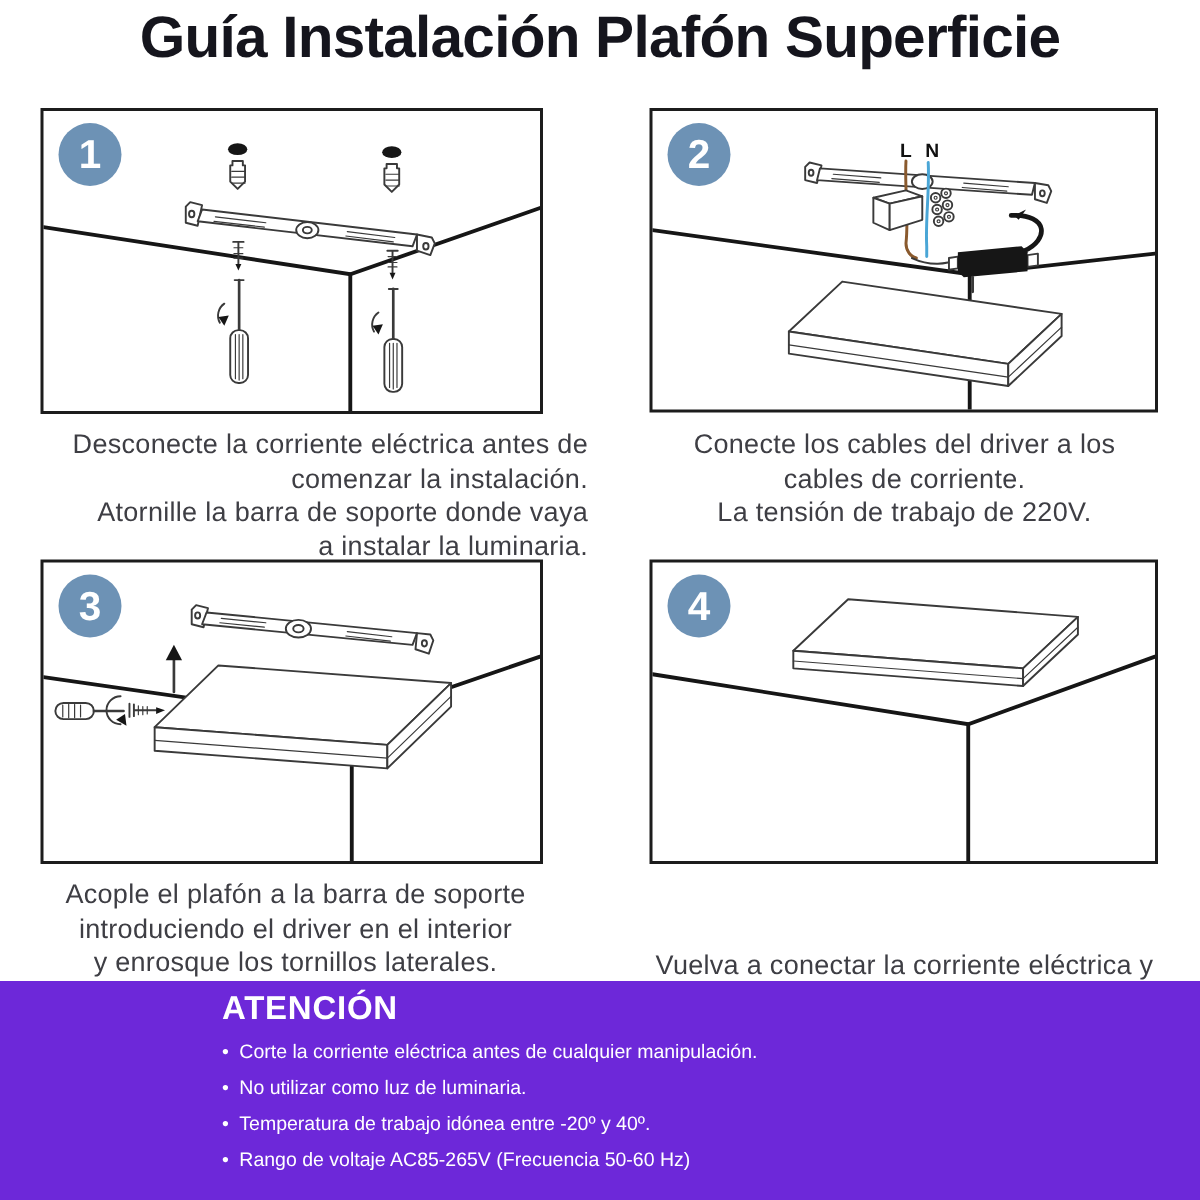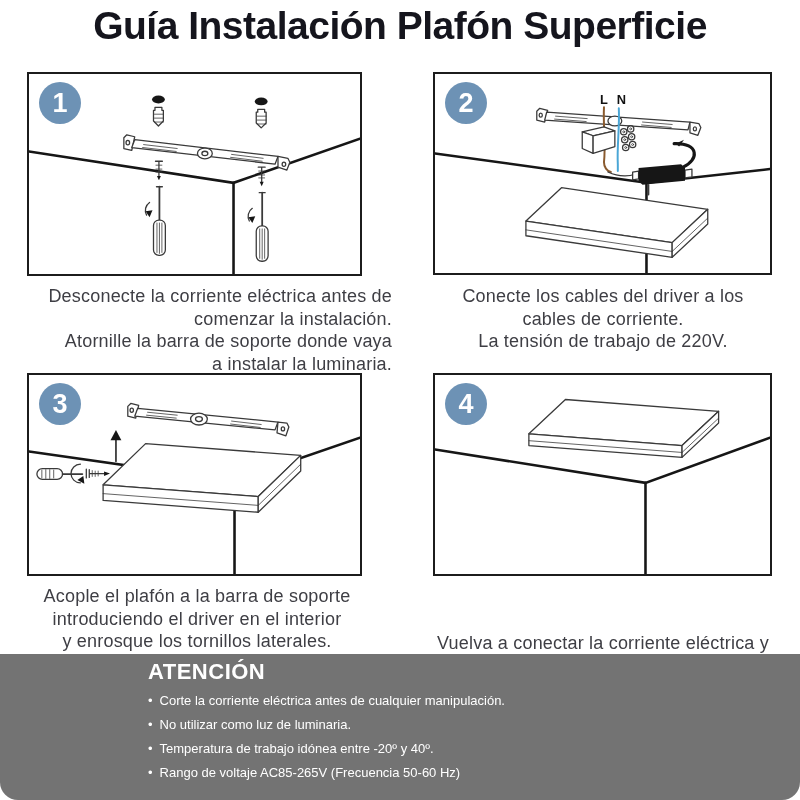--- a/index.html
+++ b/index.html
@@ -1,27 +1,27 @@
 <!DOCTYPE html>
 <html><head>
 <meta charset="utf-8">
 <style>
   html,body{margin:0;padding:0;background:#fff;}
   .page{position:relative;width:800px;height:800px;background:#fff;overflow:hidden;
-        font-family:"Liberation Sans","DejaVu Sans",sans-serif;border-radius:18px;}
+        font-family:"Liberation Sans","DejaVu Sans",sans-serif;}
   .title{position:absolute;top:4px;left:0;width:800px;text-align:center;
          font-size:39px;font-weight:bold;letter-spacing:-0.5px;color:#15151d;}
   .panel-box{position:absolute;border:2px solid #1c1c1c;background:#fff;box-sizing:border-box;}
   .panel-box svg{position:absolute;left:0;top:0;width:100%;height:100%;}
   .badge{position:absolute;left:10px;top:8px;width:42px;height:42px;border-radius:50%;
          background:#6d92b5;color:#fff;font-size:27px;font-weight:bold;
          display:flex;align-items:center;justify-content:center;}
   .caption{position:absolute;text-align:center;font-size:18px;line-height:22.5px;
            color:#3e3e44;letter-spacing:0.2px;}
-  .attention{position:absolute;left:0;top:654px;width:800px;height:146px;background:#737373;
+  .attention{position:absolute;left:0;top:654px;width:800px;height:146px;background:#6d28d9;
              box-sizing:border-box;padding:3px 10px 0 148px;color:#fff;}
   .attention h2{margin:2px 0 4px 0;font-size:22px;letter-spacing:0.5px;font-weight:bold;}
   .attention ul{margin:0;padding:0;list-style:none;}
   .attention li{font-size:13px;line-height:24px;white-space:nowrap;}
   .attention .b{margin-right:7px;}
   
   .corner{stroke:#161616;stroke-width:2.6;fill:none;stroke-linecap:round;}
   .ln{stroke:#3a3a3a;stroke-width:1.3;fill:none;stroke-linecap:round;stroke-linejoin:round;}
   .fw{fill:#fff;stroke:#3a3a3a;stroke-width:1.3;stroke-linejoin:round;}
   .thin{stroke:#3a3a3a;stroke-width:0.8;fill:none;stroke-linecap:round;}

